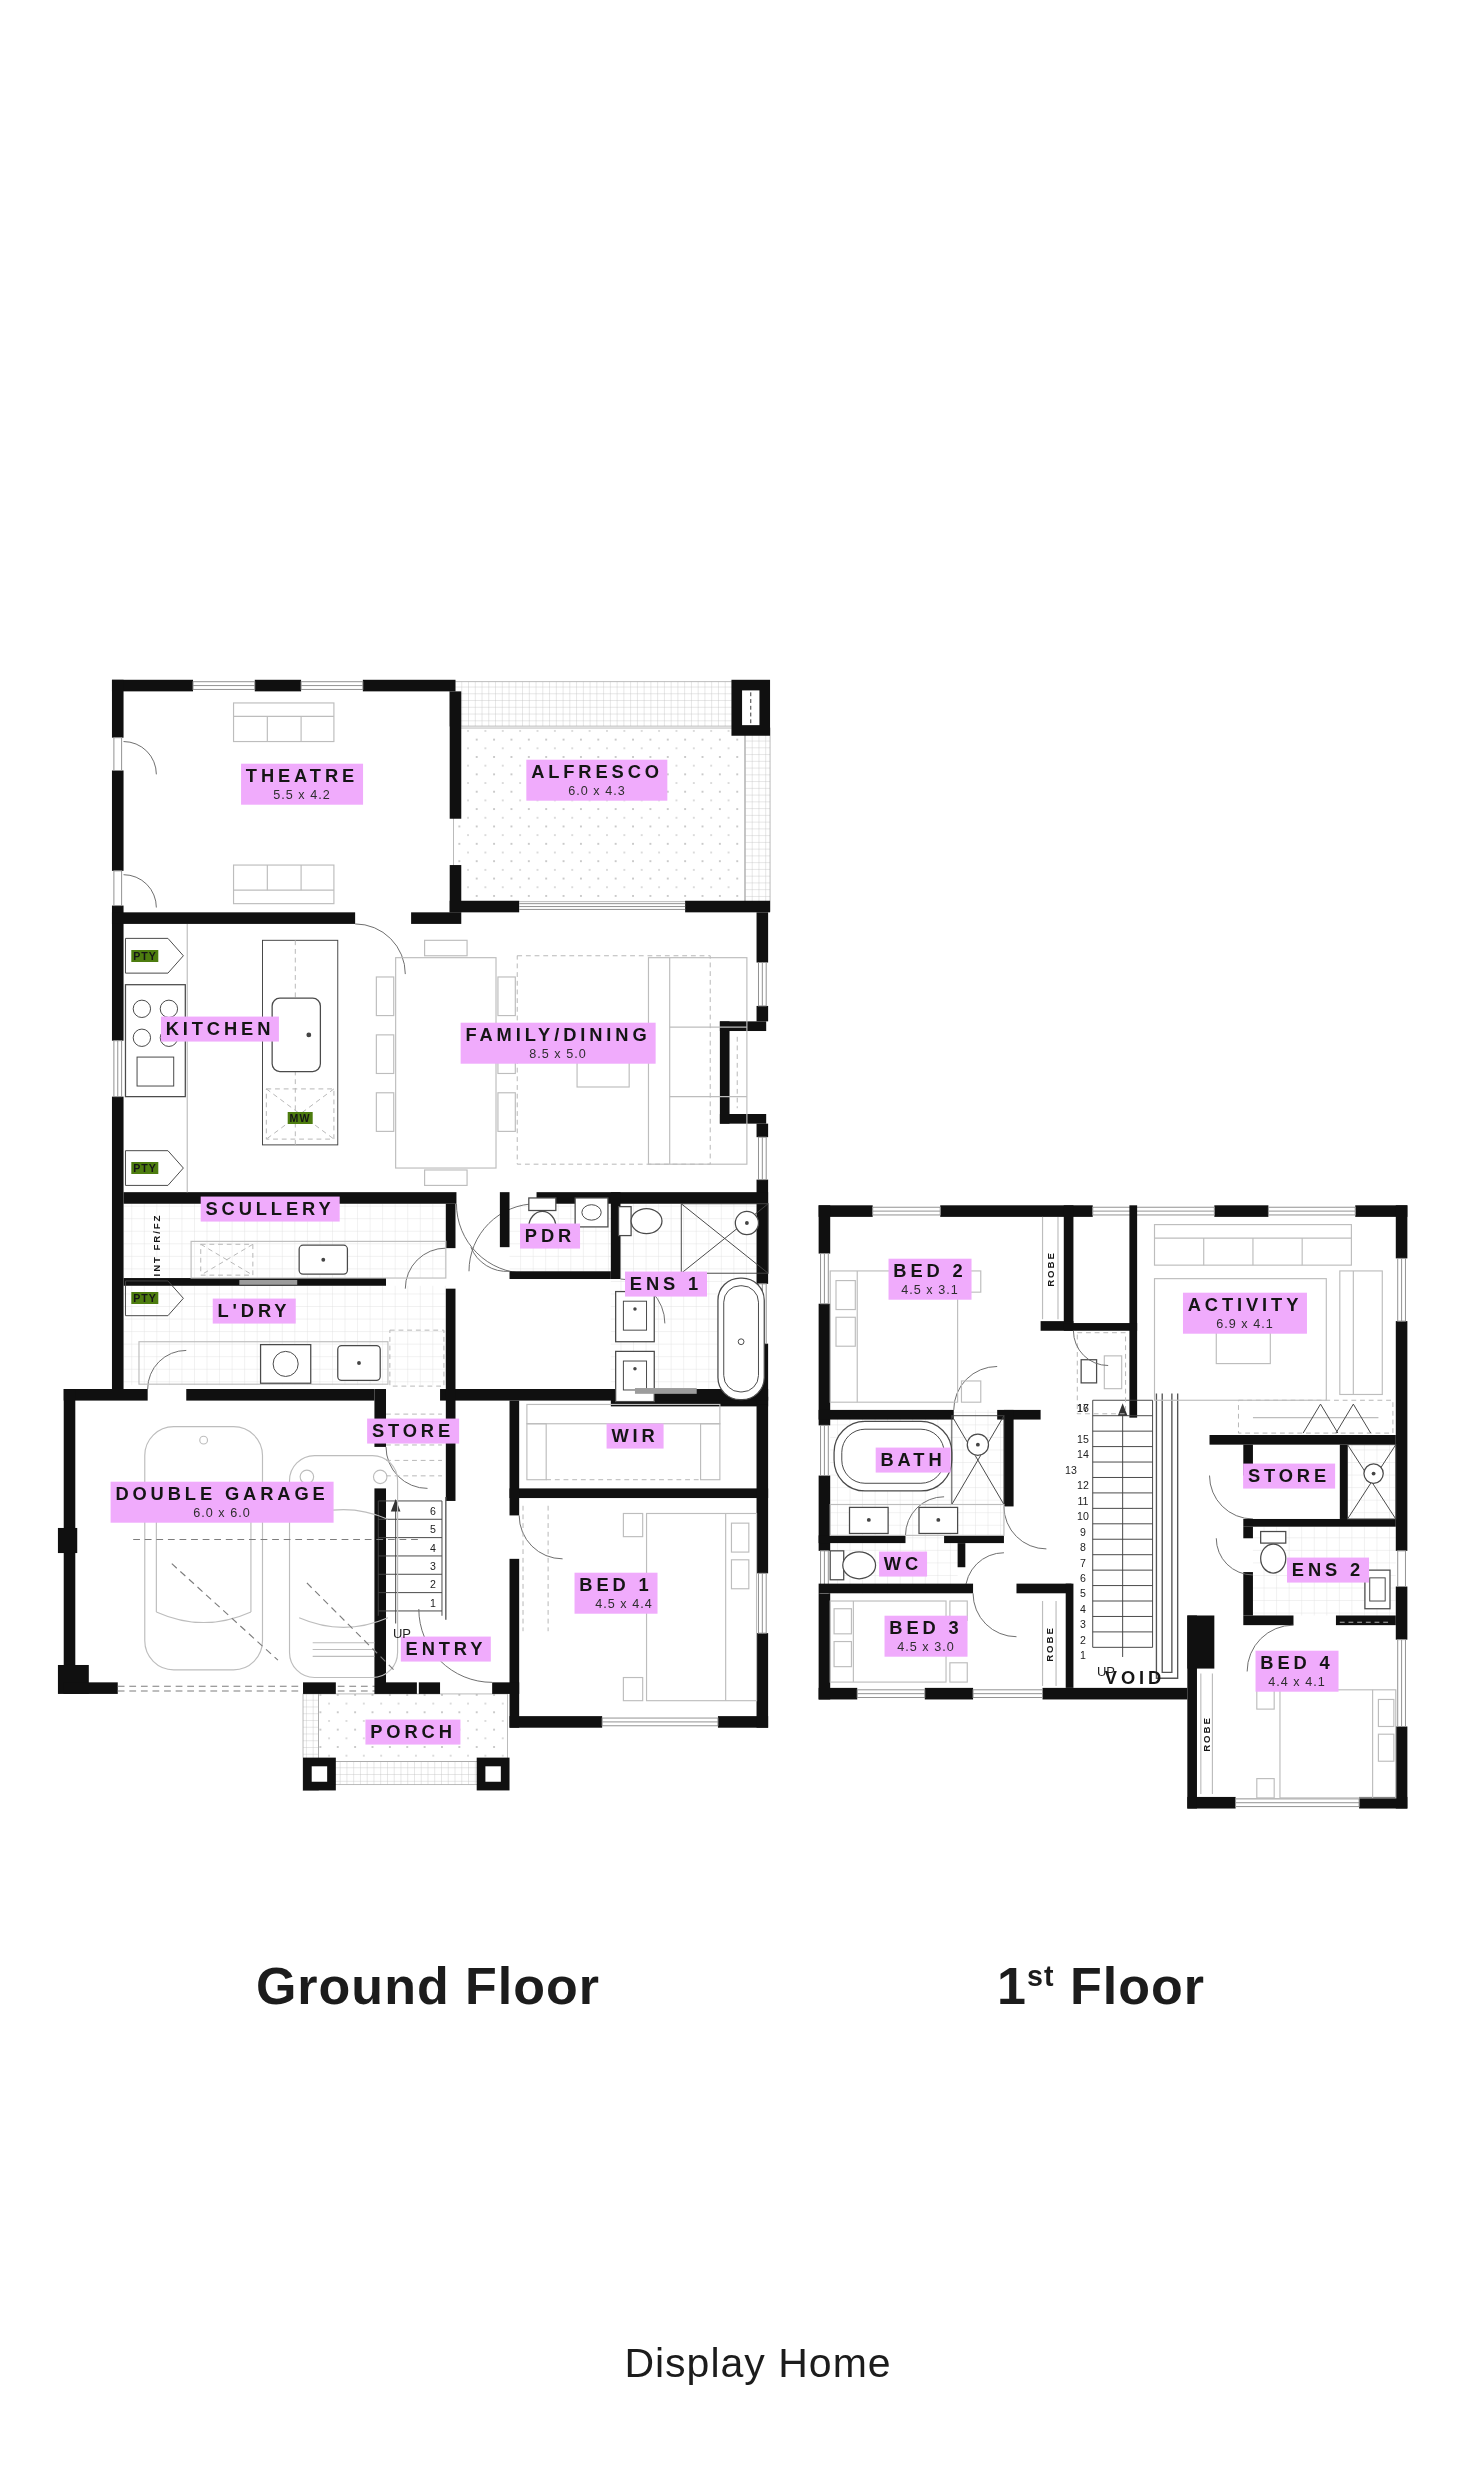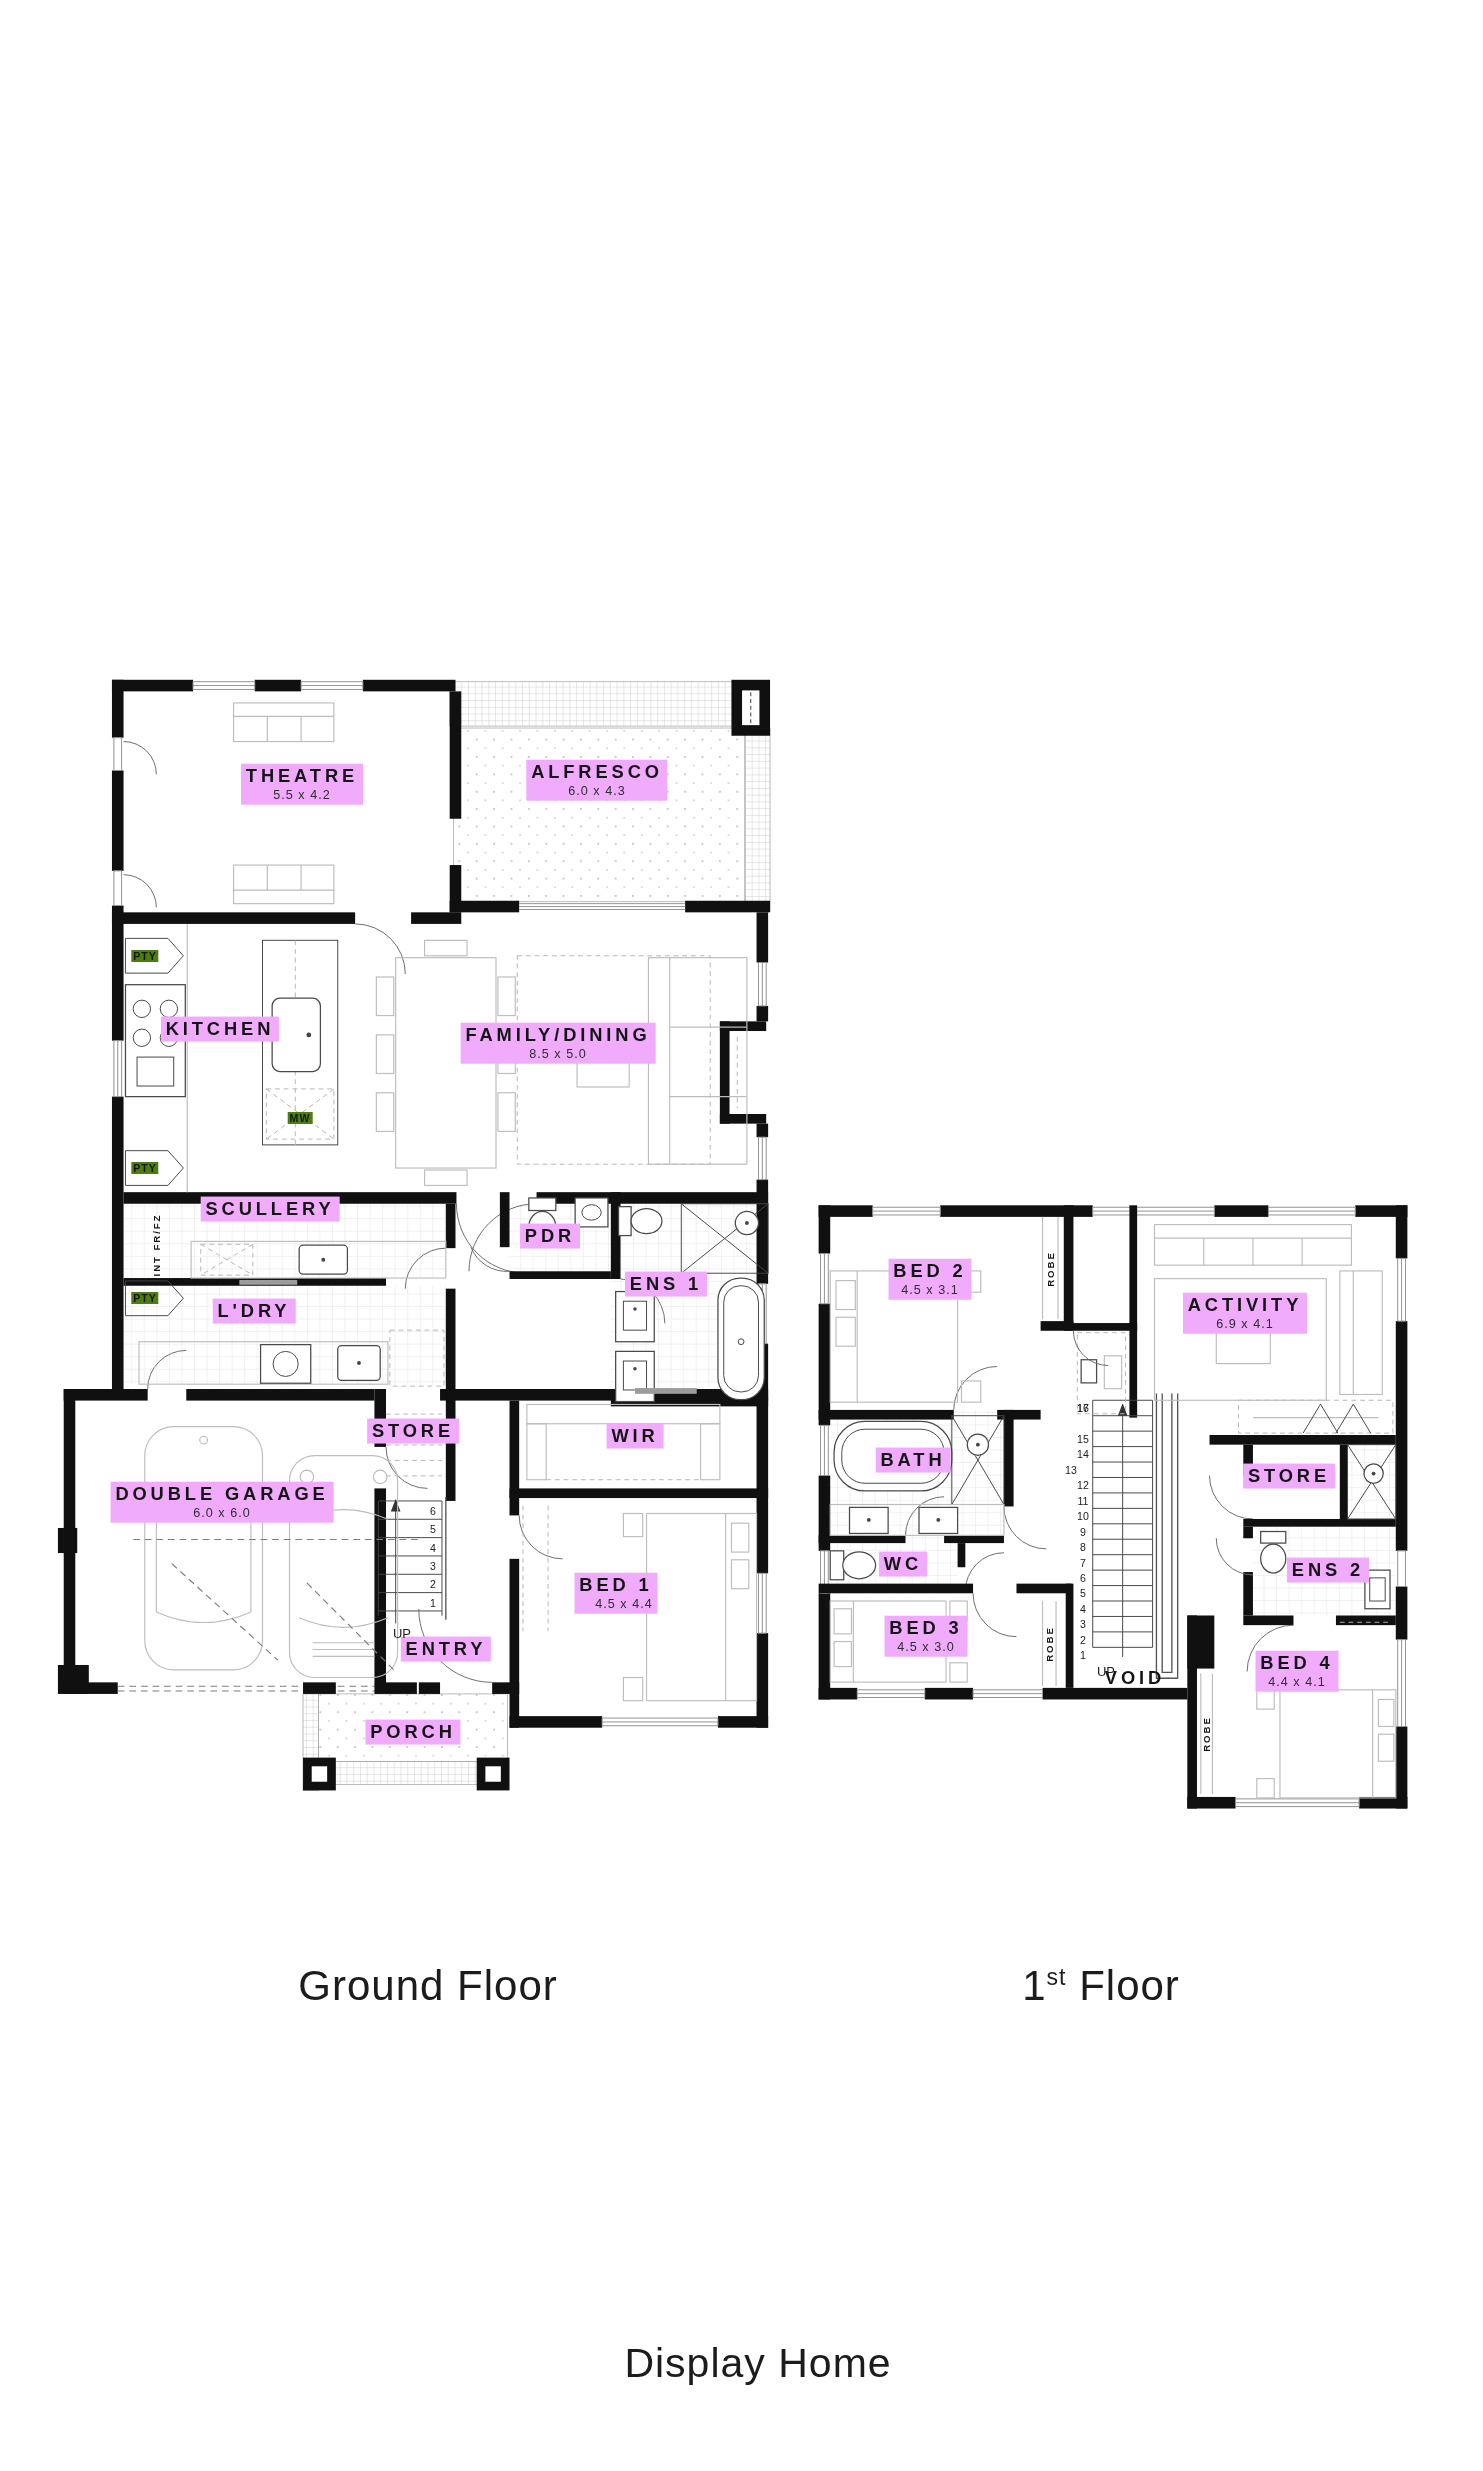--- a/index.html
+++ b/index.html
@@ -21,22 +21,22 @@
   
   .lbl{position:absolute;transform:translate(-50%,-50%);text-align:center;white-space:nowrap;
        background:#f0abfc;padding:1px 4.8px;line-height:1.25;}
   .lbl .nm{font-weight:bold;font-size:18.3px;letter-spacing:3.9px;color:#151515;}
   .lbl .dm{font-size:12.6px;letter-spacing:1px;color:#2e2e2e;}
   .sm{position:absolute;transform:translate(-50%,-50%);font-weight:bold;font-size:10.6px;
       letter-spacing:1px;color:#151515;background:#4d7c0f;padding:0 1.9px;white-space:nowrap;}
   .vert{transform:translate(-50%,-50%) rotate(-90deg);background:transparent;font-size:9.7px;letter-spacing:1.9px;}
   .snum{position:absolute;transform:translate(-50%,-50%);font-size:10.6px;color:#222;background:transparent;}
   .upl{position:absolute;transform:translate(-50%,-50%);font-size:13px;color:#222;}
-  .caption{position:absolute;transform:translate(-50%,-50%);font-size:42px;color:#1c1c1c;
-           letter-spacing:1px;white-space:nowrap;}
+  .caption{position:absolute;transform:translate(-50%,-50%);font-size:52px;color:#1c1c1c;
+           letter-spacing:1px;white-space:nowrap;font-weight:bold;}
   .caption sup{font-size:55%;}
   .footer-title{position:absolute;transform:translate(-50%,-50%);font-size:41px;color:#1c1c1c;
            letter-spacing:1px;white-space:nowrap;margin-left:16px;}
 </style>
 </head>
 <body>
 
 <div class="canvas">
 
   <div class="plan" style="left:56px;top:666px;width:743px;height:1144px;">

